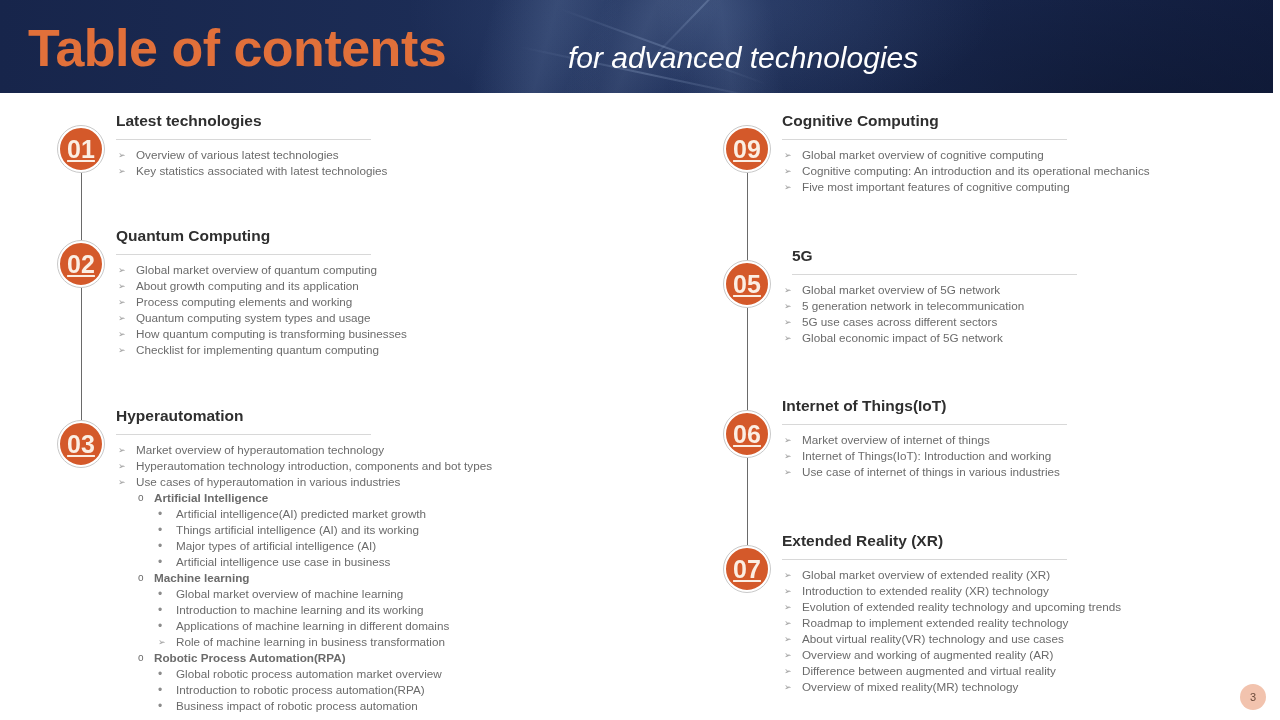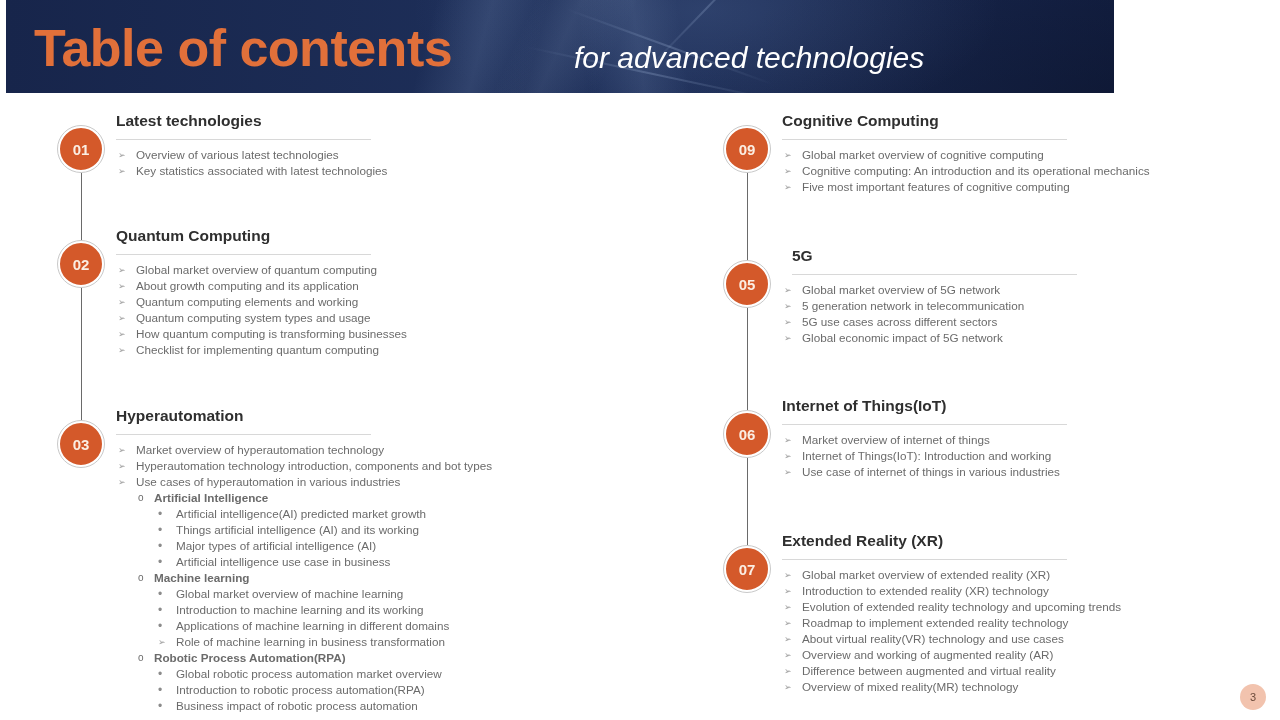--- a/index.html
+++ b/index.html
@@ -8,24 +8,23 @@
     background: #ffffff;
     font-family: "Liberation Sans", sans-serif;
     overflow: hidden;
     position: relative;
   }
 
   
   .header {
     position: absolute;
     left: 0; top: 0;
-    width: 1108px; height: 93px;
+    width: 1273px; height: 93px;
     background: #1b2a53;
     overflow: hidden;
-    margin-left: 6px;
   }
   .header-bg {
     position: absolute; inset: 0;
     background:
       linear-gradient(105deg, rgba(255,255,255,0.00) 0%, rgba(255,255,255,0.00) 38%, rgba(150,175,215,0.16) 43%, rgba(255,255,255,0.00) 48%),
       linear-gradient(82deg, rgba(255,255,255,0.00) 0%, rgba(255,255,255,0.00) 52%, rgba(160,185,225,0.13) 57%, rgba(255,255,255,0.00) 61%),
       linear-gradient(115deg, rgba(255,255,255,0.00) 0%, rgba(255,255,255,0.00) 46%, rgba(190,210,240,0.10) 50%, rgba(255,255,255,0.00) 55%),
       radial-gradient(ellipse 420px 180px at 700px 10px, rgba(120,150,200,0.20), rgba(0,0,0,0) 70%),
       radial-gradient(ellipse 700px 260px at 1150px 120px, rgba(10,18,40,0.55), rgba(0,0,0,0) 70%),
       linear-gradient(90deg, #17254b 0%, #1d2e58 42%, #1b2b54 68%, #131f42 100%);
@@ -78,27 +77,28 @@
   .section { position: absolute; }
 
   .badge {
     position: absolute;
     width: 46px; height: 46px;
     border-radius: 50%;
     background: #d4592a;
     border: 2px solid #ffffff;
     outline: 1px solid #c9c9c9;
     color: #fbeee3;
-    font-size: 15px;
+    font-size: 25px;
     font-weight: bold;
     display: flex;
     align-items: center;
     justify-content: center;
     z-index: 3;
     box-shadow: 0 0 0 1px rgba(255,255,255,0.9);
+    text-decoration: underline;
   }
 
   .sec-body { position: absolute; }
 
   .sec-title {
     font-size: 15.5px;
     font-weight: bold;
     color: #2f2f2f;
     line-height: 20px;
     white-space: nowrap;
@@ -187,21 +187,21 @@
       </div>
     </div>
     <div class="section" style="left: 0px; top: 133px; width: 100%;">
       <div class="badge" style="left: 58px; top: 15px;">02</div>
       <div class="sec-body" style="left: 116px; top: 0px; width: 470px;">
         <div class="sec-title">Quantum Computing</div>
         <div class="sec-rule" style="width: 255px;"></div>
         <ul class="items">
           <li class="lvl1"><span class="mk">➢</span><span>Global  market overview  of quantum  computing</span></li>
           <li class="lvl1"><span class="mk">➢</span><span>About growth computing and its application</span></li>
-          <li class="lvl1"><span class="mk">➢</span><span>Quantum  computing elements and working</span></li>
+          <li class="lvl1"><span class="mk">➢</span><span>Process  computing elements and working</span></li>
           <li class="lvl1"><span class="mk">➢</span><span>Quantum  computing system types and  usage</span></li>
           <li class="lvl1"><span class="mk">➢</span><span>How quantum  computing is transforming  businesses</span></li>
           <li class="lvl1"><span class="mk">➢</span><span>Checklist for implementing quantum  computing</span></li>
         </ul>
       </div>
     </div>
     <div class="section" style="left: 0px; top: 313px; width: 100%;">
       <div class="badge" style="left: 58px; top: 15px;">03</div>
       <div class="sec-body" style="left: 116px; top: 0px; width: 470px;">
         <div class="sec-title">Hyperautomation</div>

